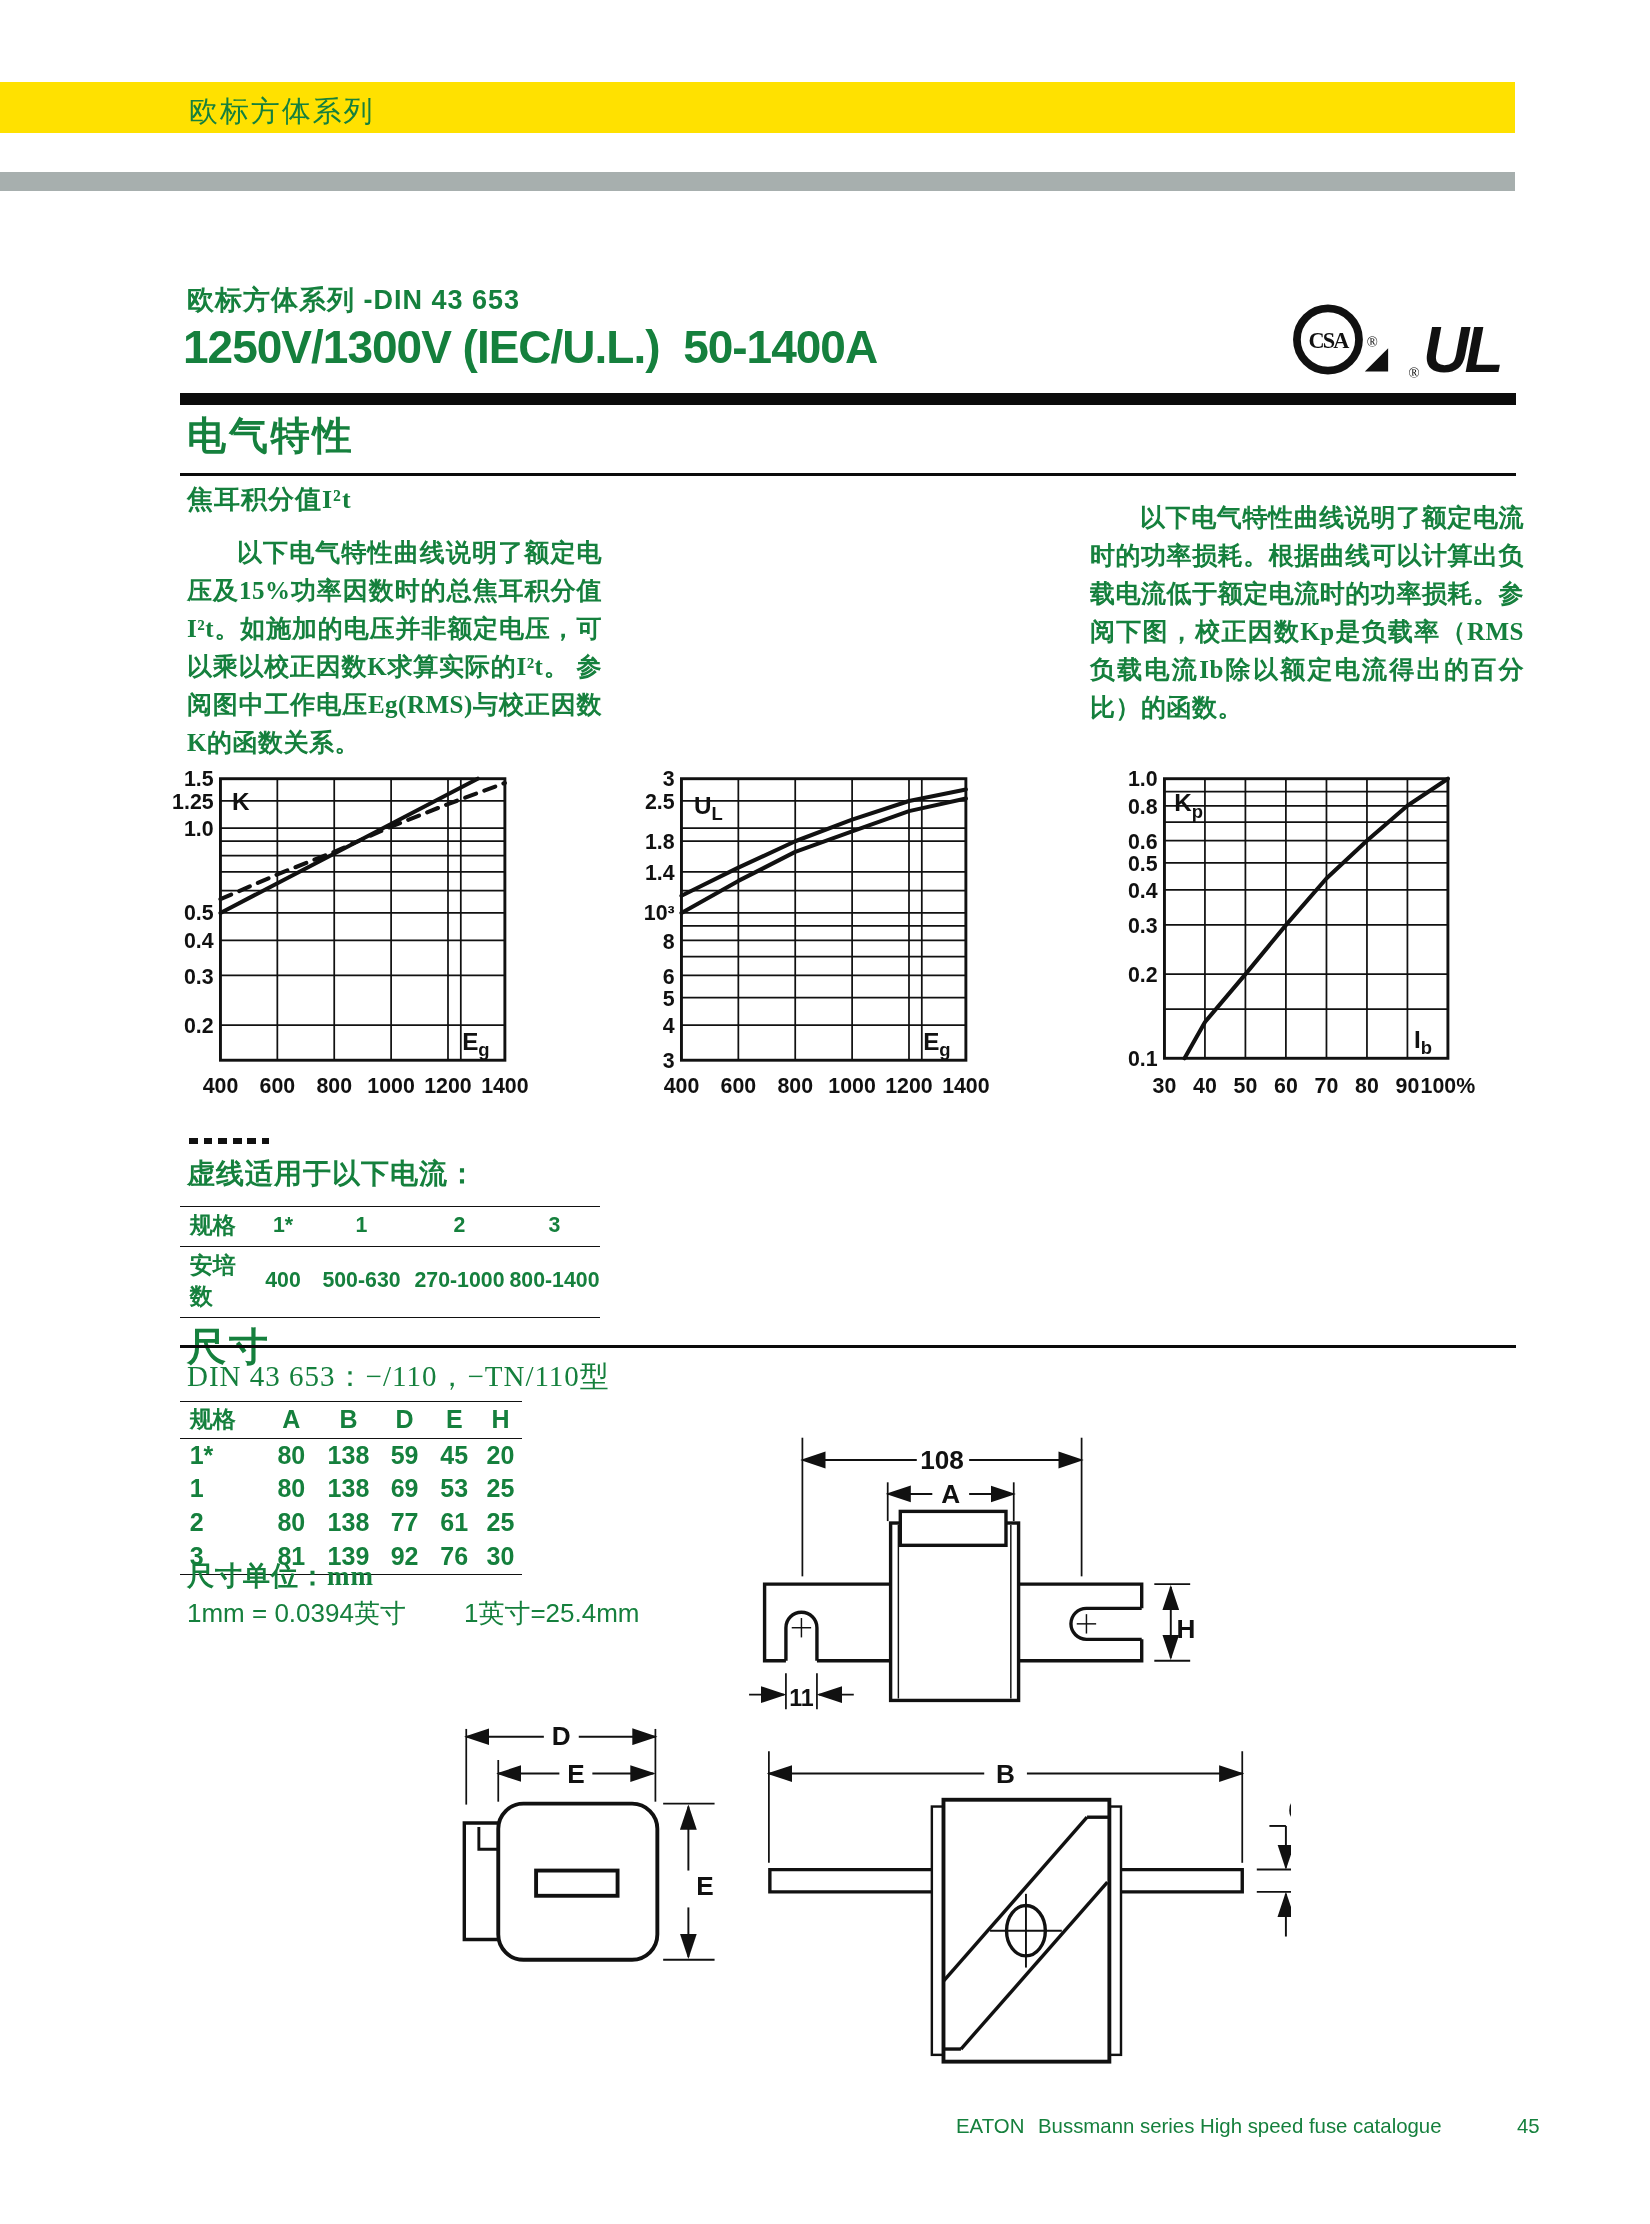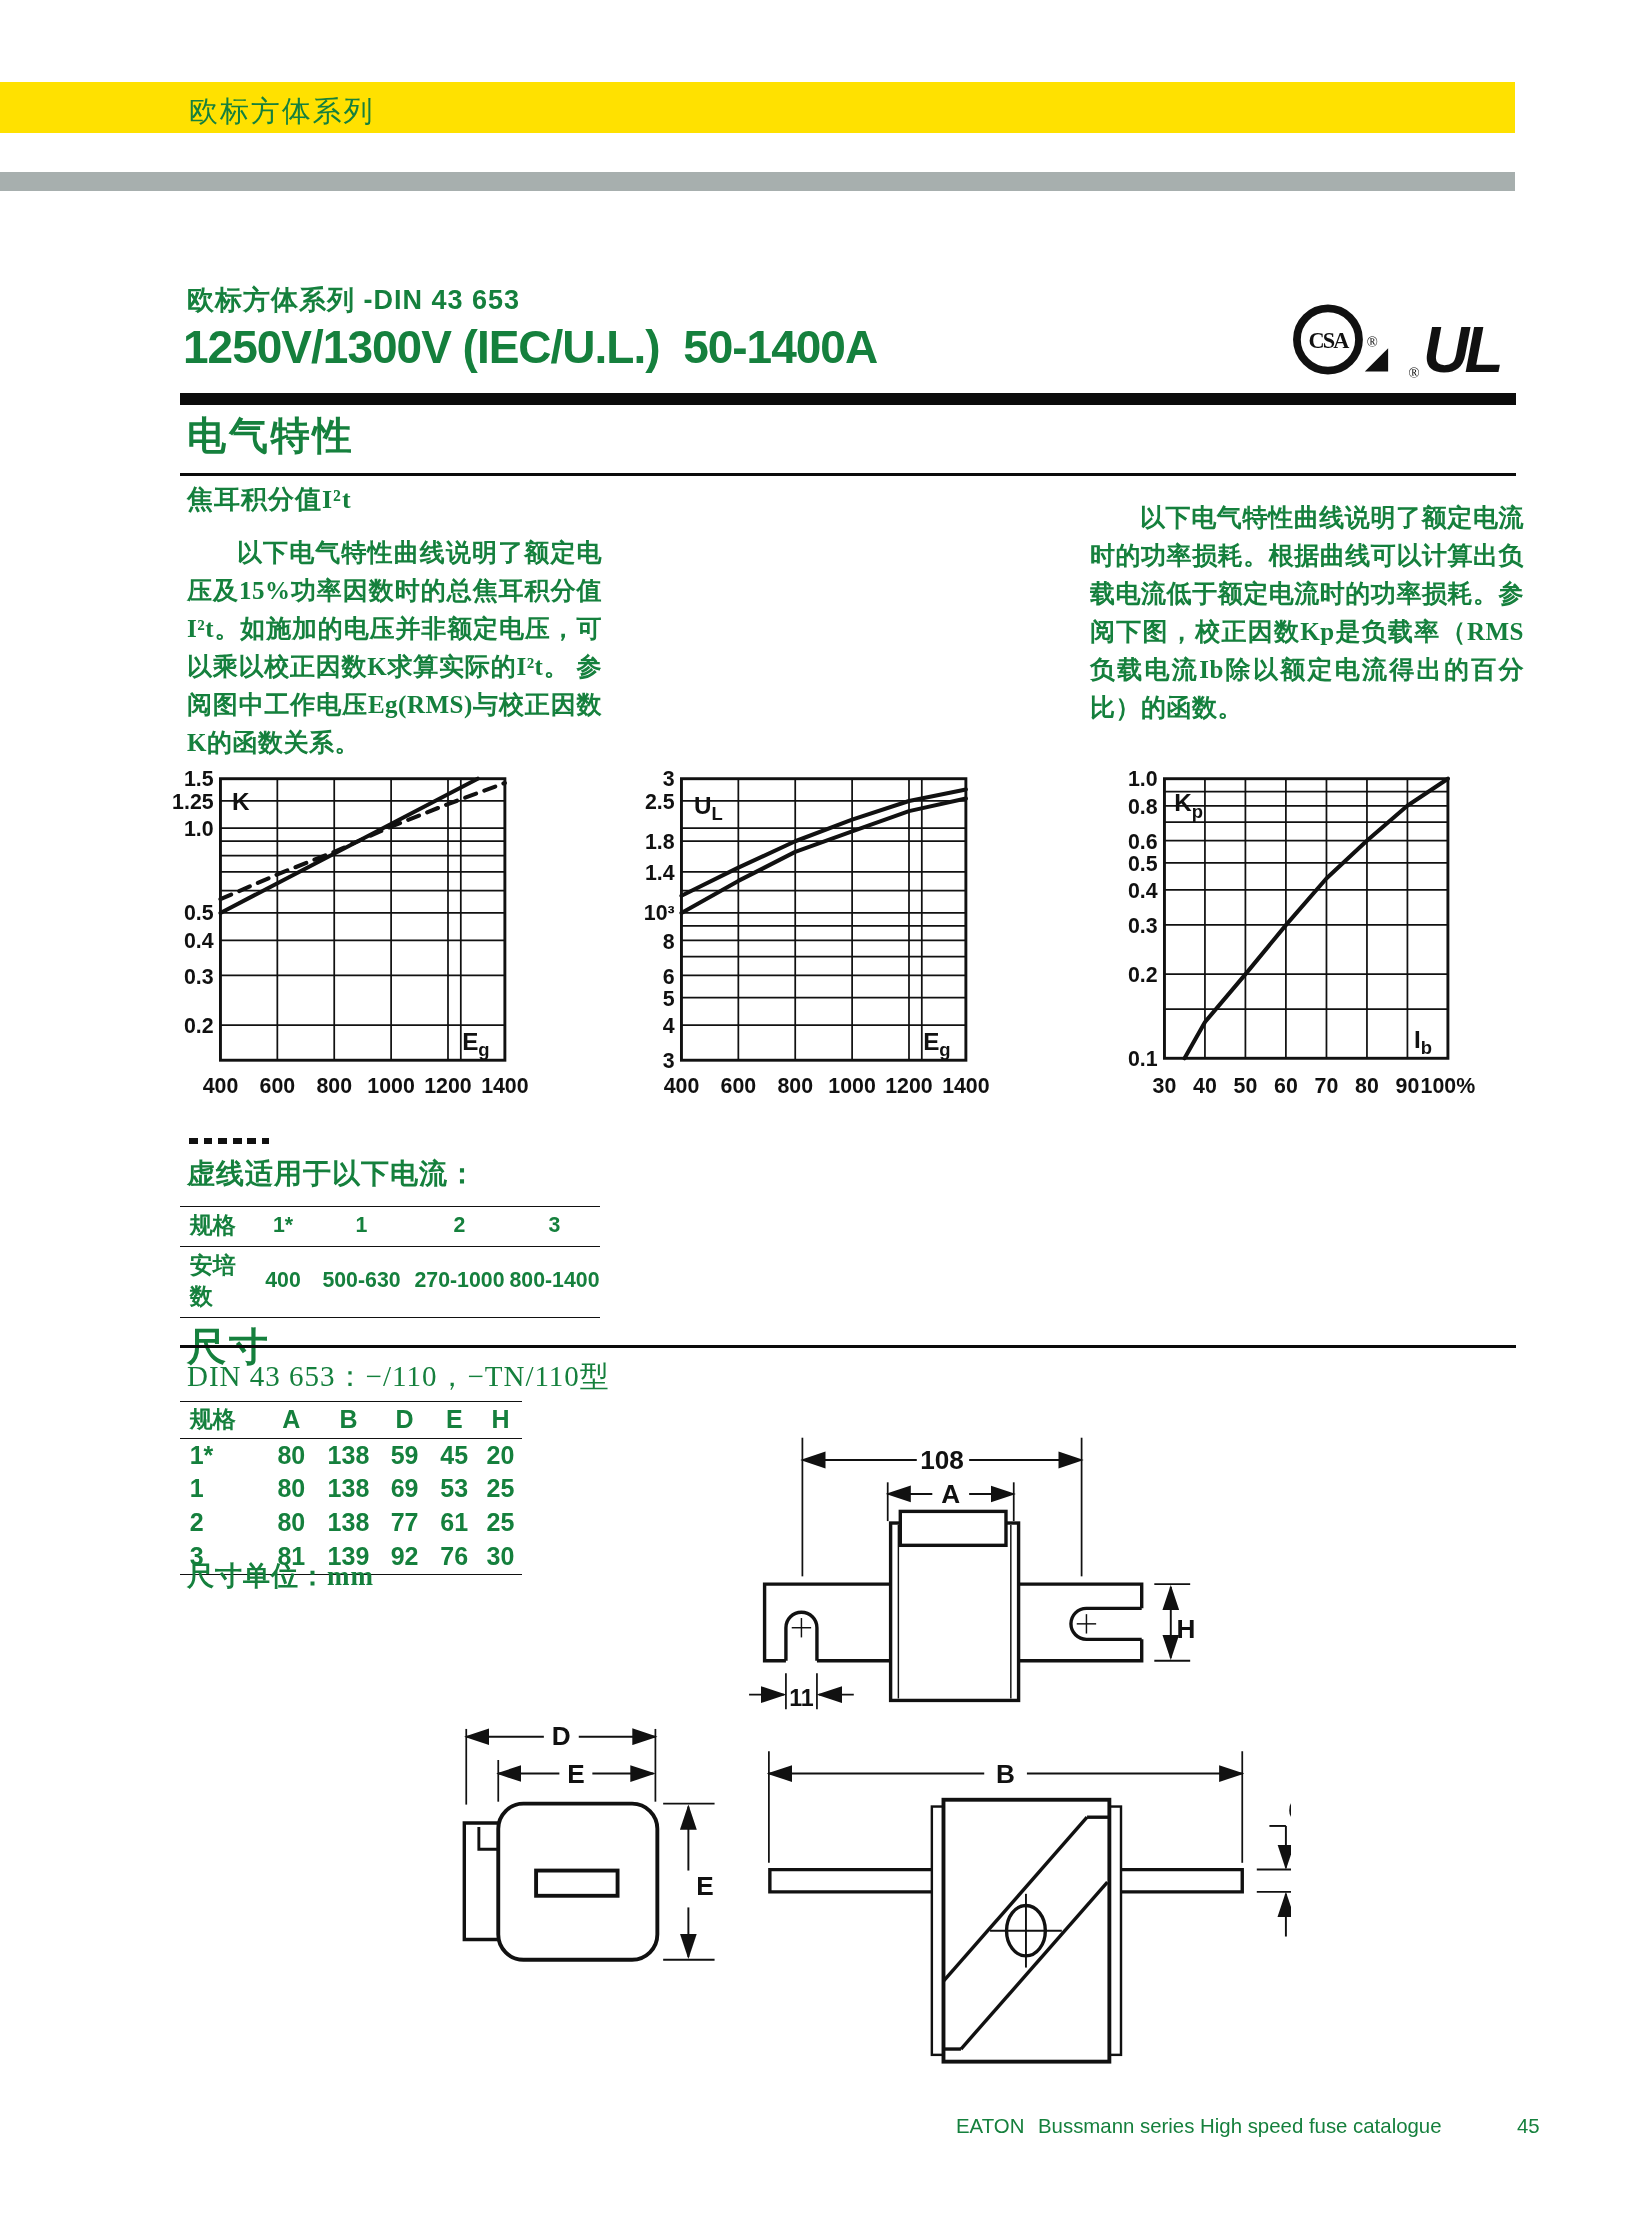--- a/index.html
+++ b/index.html
@@ -332,20 +332,23 @@
       <td class="num">81</td>
       <td class="num">139</td>
       <td class="num">92</td>
       <td class="num">76</td>
       <td class="num">30</td>
     </tr>
   </tbody>
     </table>
 
   <div class="abs unit-note">尺寸单位：mm</div>
+  <div class="abs conv-line">
+    <span>1mm = 0.0394英寸</span><span class="gap"></span><span>1英寸=25.4mm</span>
+  </div>
 
   <svg class="drawing d-front" width="543" height="349" viewBox="0 0 560 360">
     <defs>
       <marker id="ar" viewBox="0 0 12 8" refX="11" refY="4" markerWidth="13" markerHeight="9" orient="auto-start-reverse">
         <path d="M0,0 L12,4 L0,8 z" fill="#111"></path>
       </marker>
     </defs>
     <g stroke="#111" fill="none">
 
       <line x1="87" y1="42" x2="87" y2="185" stroke-width="1.8"></line>

